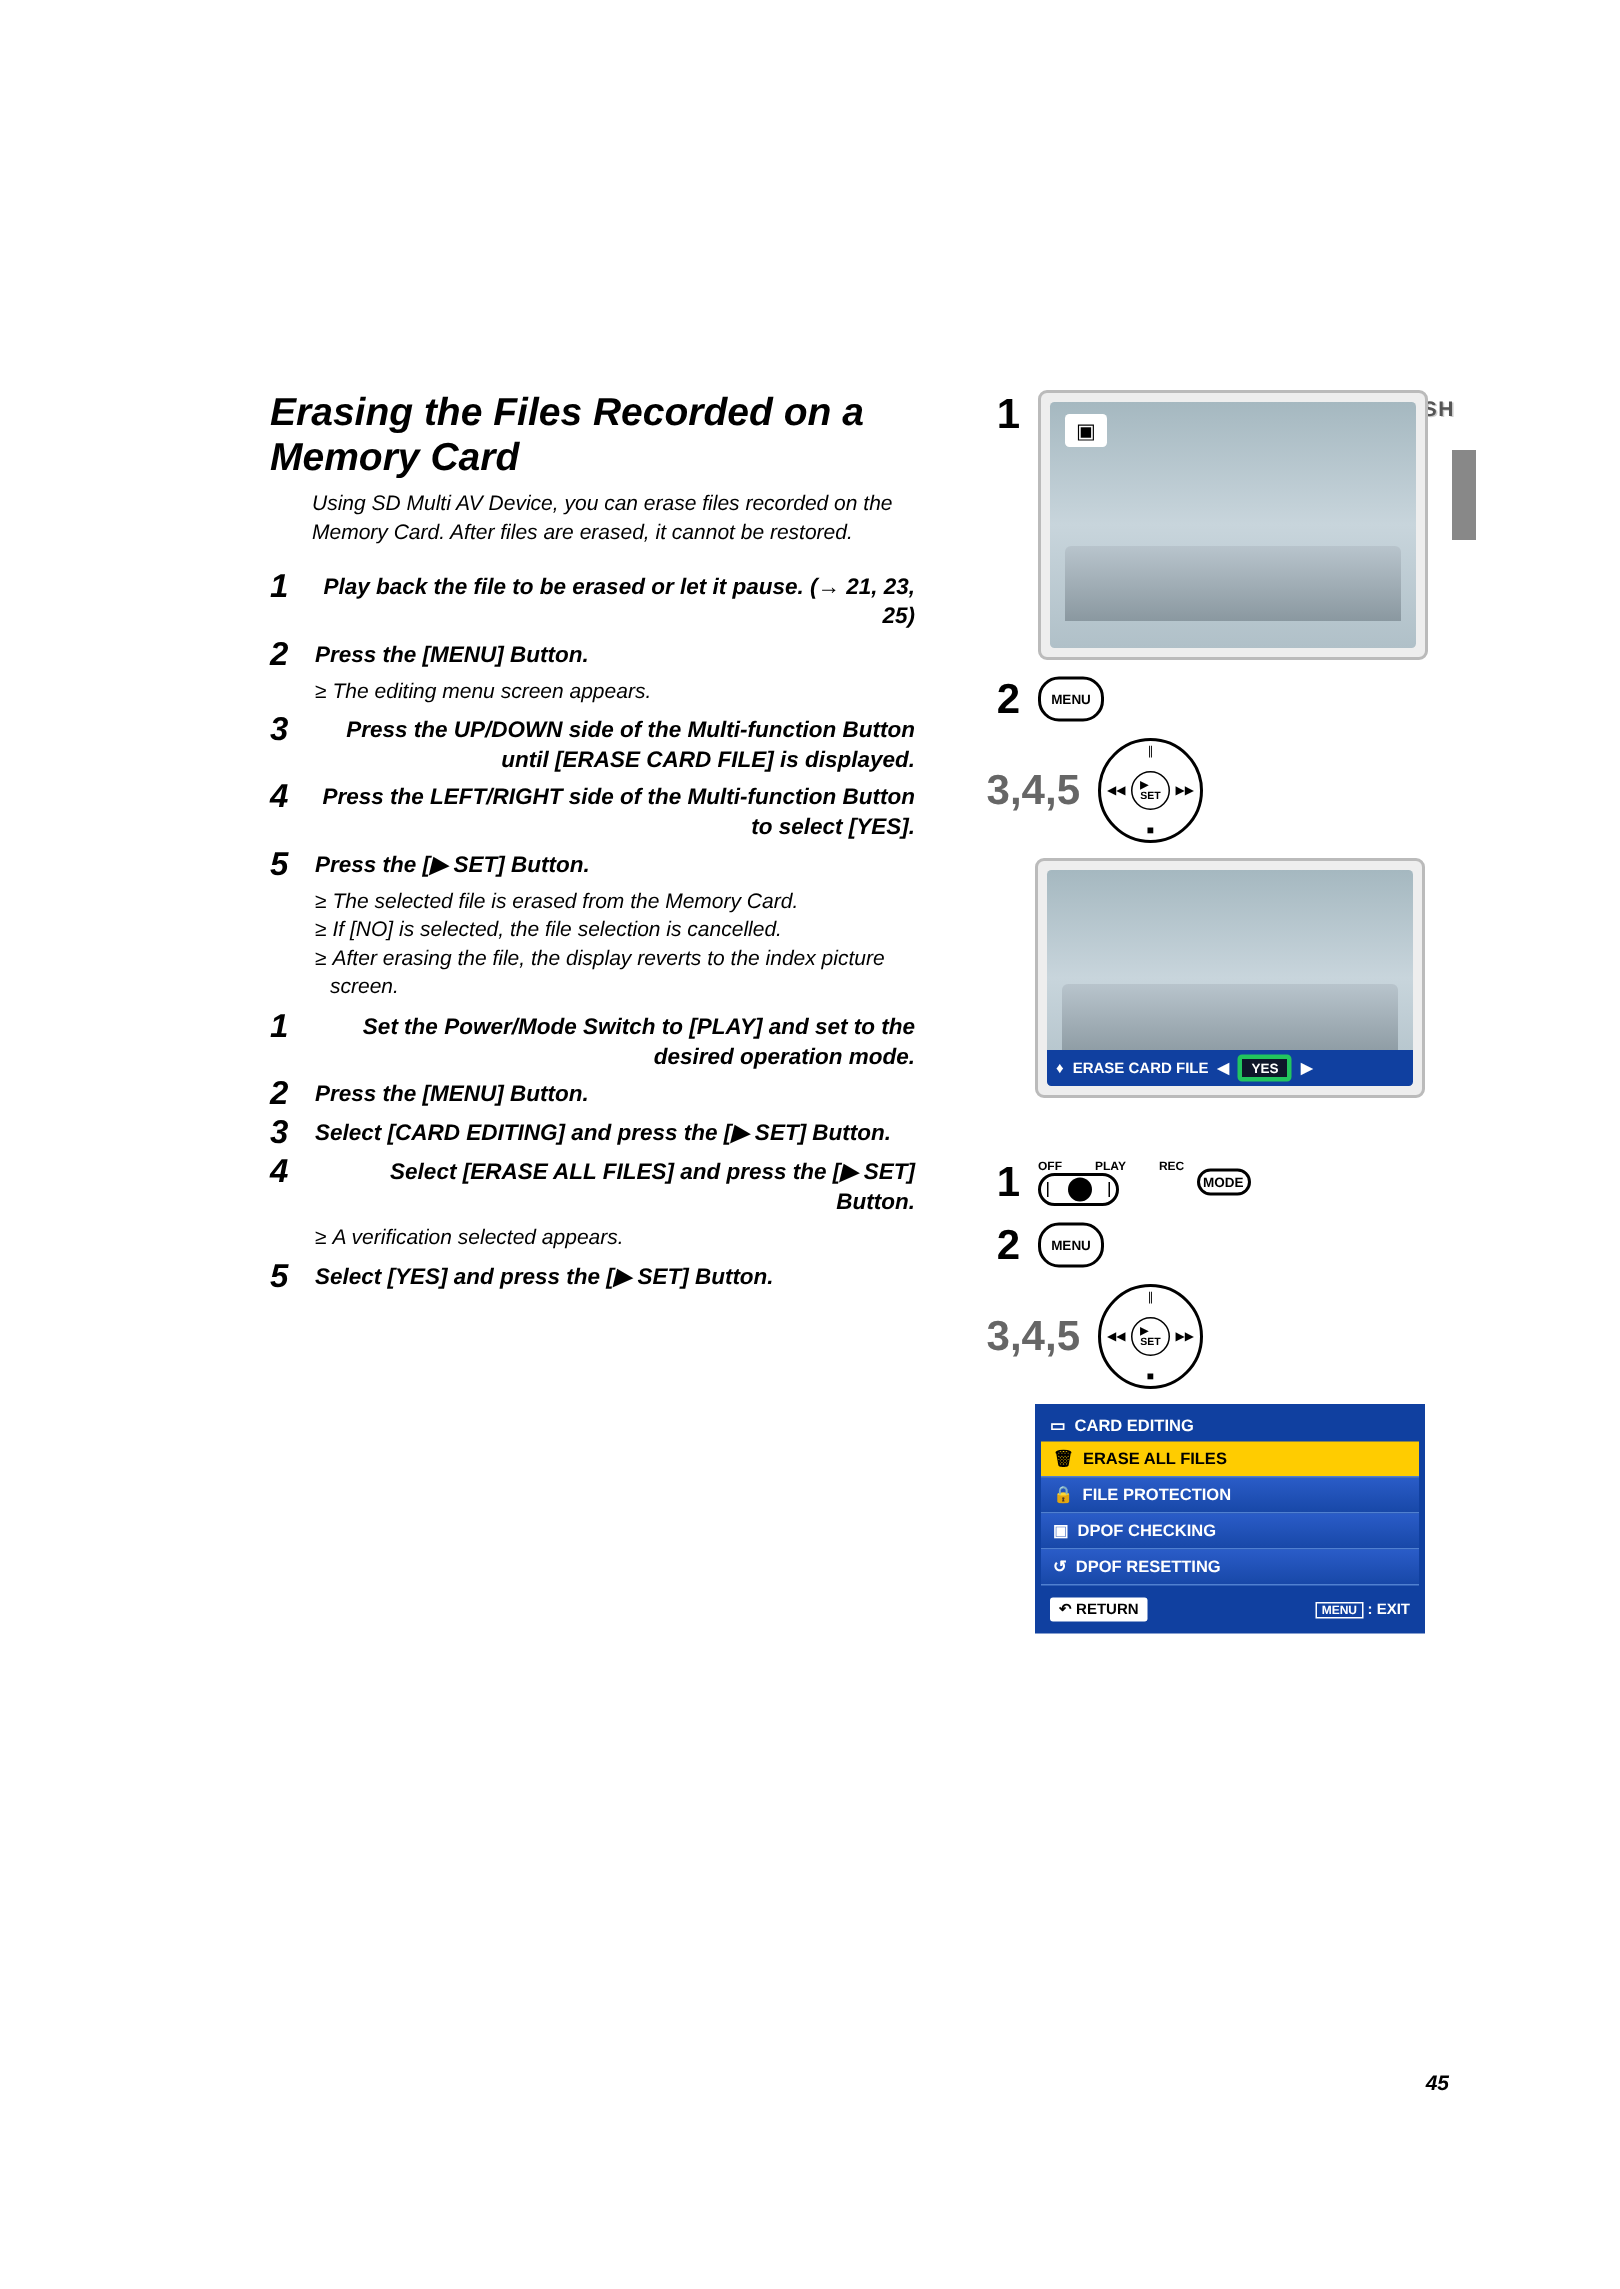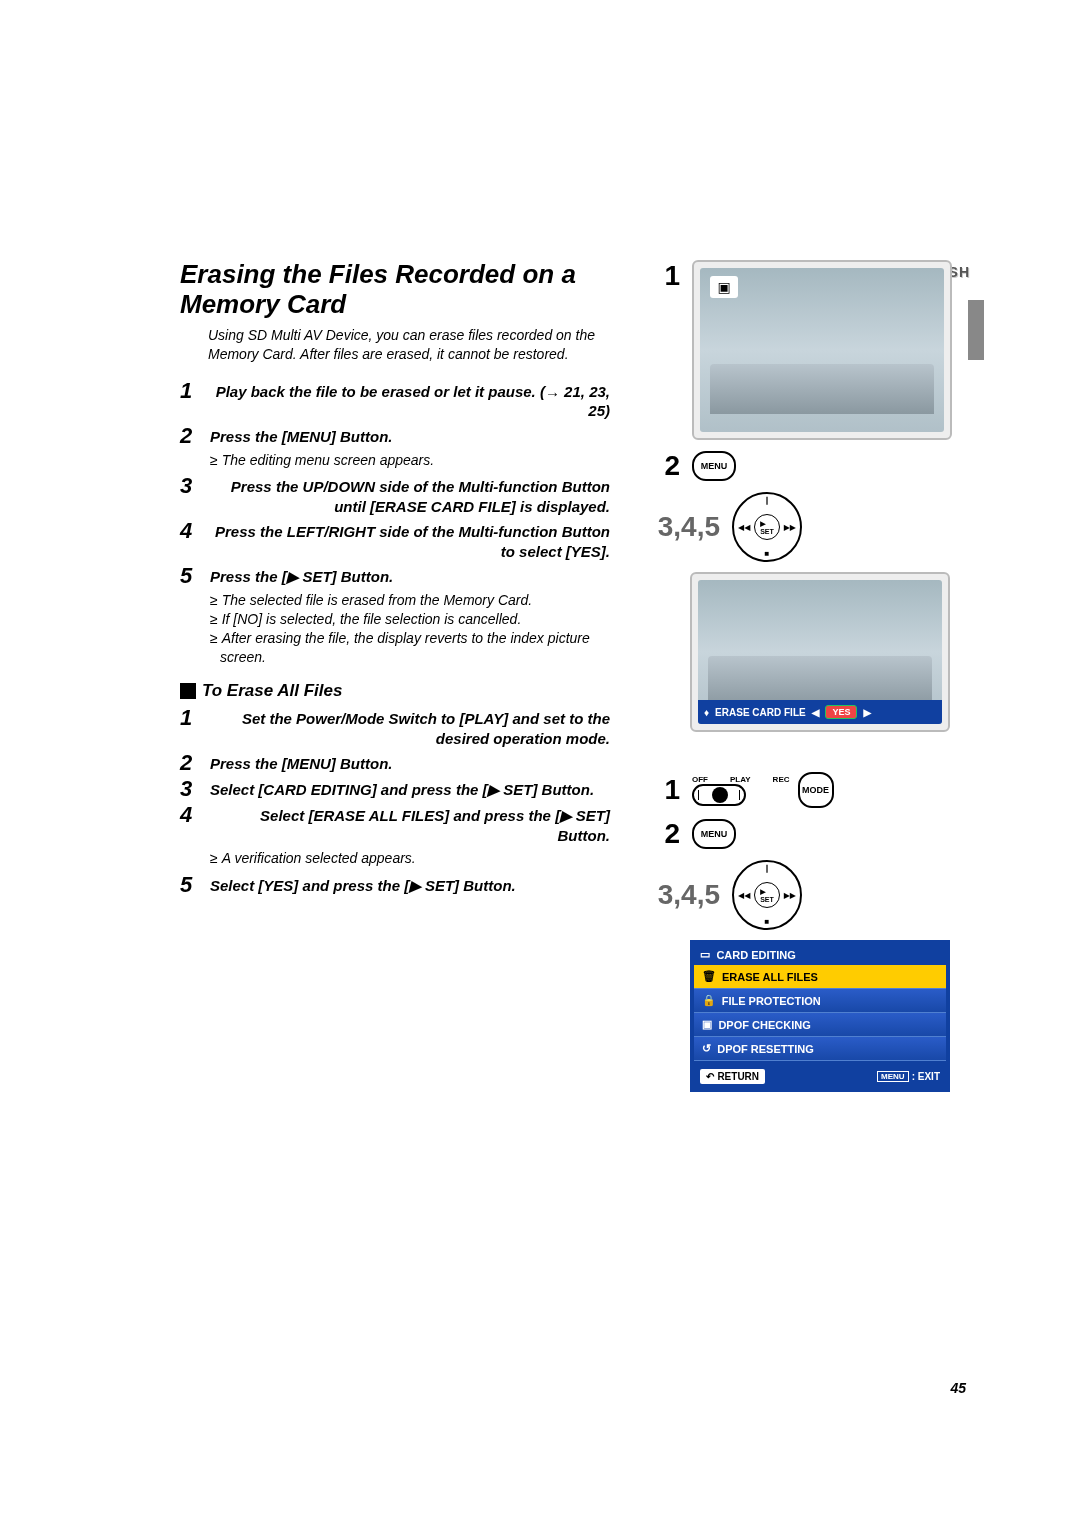--- a/index.html
+++ b/index.html
@@ -136,22 +136,22 @@
     color: #fff;
     font-size: 10px;
     font-weight: bold;
     display: flex;
     align-items: center;
     padding: 0 6px;
     gap: 6px;
   }
   .menu-strip .arrows { font-size: 10px; }
   .yes-pill {
-    background: #ef4444;
-    border: 1px solid #22c55e;
+    background: #0f172a;
+    border: 3px solid #22c55e;
     border-radius: 3px;
     padding: 1px 6px;
     font-size: 9px;
   }
   .menu-btn {
     width: 44px; height: 30px;
     border: 2px solid #000;
     border-radius: 14px;
     display: inline-flex;
     align-items: center; justify-content: center;
@@ -197,21 +197,21 @@
   }
   .switch-knob {
     width: 16px; height: 16px;
     background: #000;
     border-radius: 50%;
     position: absolute;
     top: 1px; left: 18px;
   }
   .switch-lines { position:absolute; top:4px; left:4px; right:4px; bottom:4px; border-left:1px solid #000; border-right:1px solid #000; }
   .mode-circle {
-    width: 36px; height: 36px;
+    width: 36px; height: 18px;
     border: 2px solid #000;
     border-radius: 14px;
     display: inline-flex;
     align-items: center; justify-content: center;
     font-size: 9px; font-weight: bold;
   }
   .menu-box {
     width: 260px;
     margin-left: 50px;
     background: #1040a0;
@@ -321,24 +321,20 @@
           <div class="stepnum">5</div>
           <div class="steptext">Press the [▶ SET] Button.</div>
         </div>
       <ul class="substeps">
         <li>The selected file is erased from the Memory Card.</li>
         <li>If [NO] is selected, the file selection is cancelled.</li>
         <li>After erasing the file, the display reverts to the index picture screen.</li>
       </ul>
     </div>
 
-    <div class="subhead-row">
-      <div class="black-square"></div>
-      <div class="subhead">To Erase All Files</div>
-    </div>
 
     <div class="step-list">
       <div class="step">
           <div class="stepnum">1</div>
           <div class="steptext">Set the Power/Mode Switch to [PLAY] and set to the desired operation mode.</div>
         </div>
       <div class="step">
           <div class="stepnum">2</div>
           <div class="steptext">Press the [MENU] Button.</div>
         </div>

